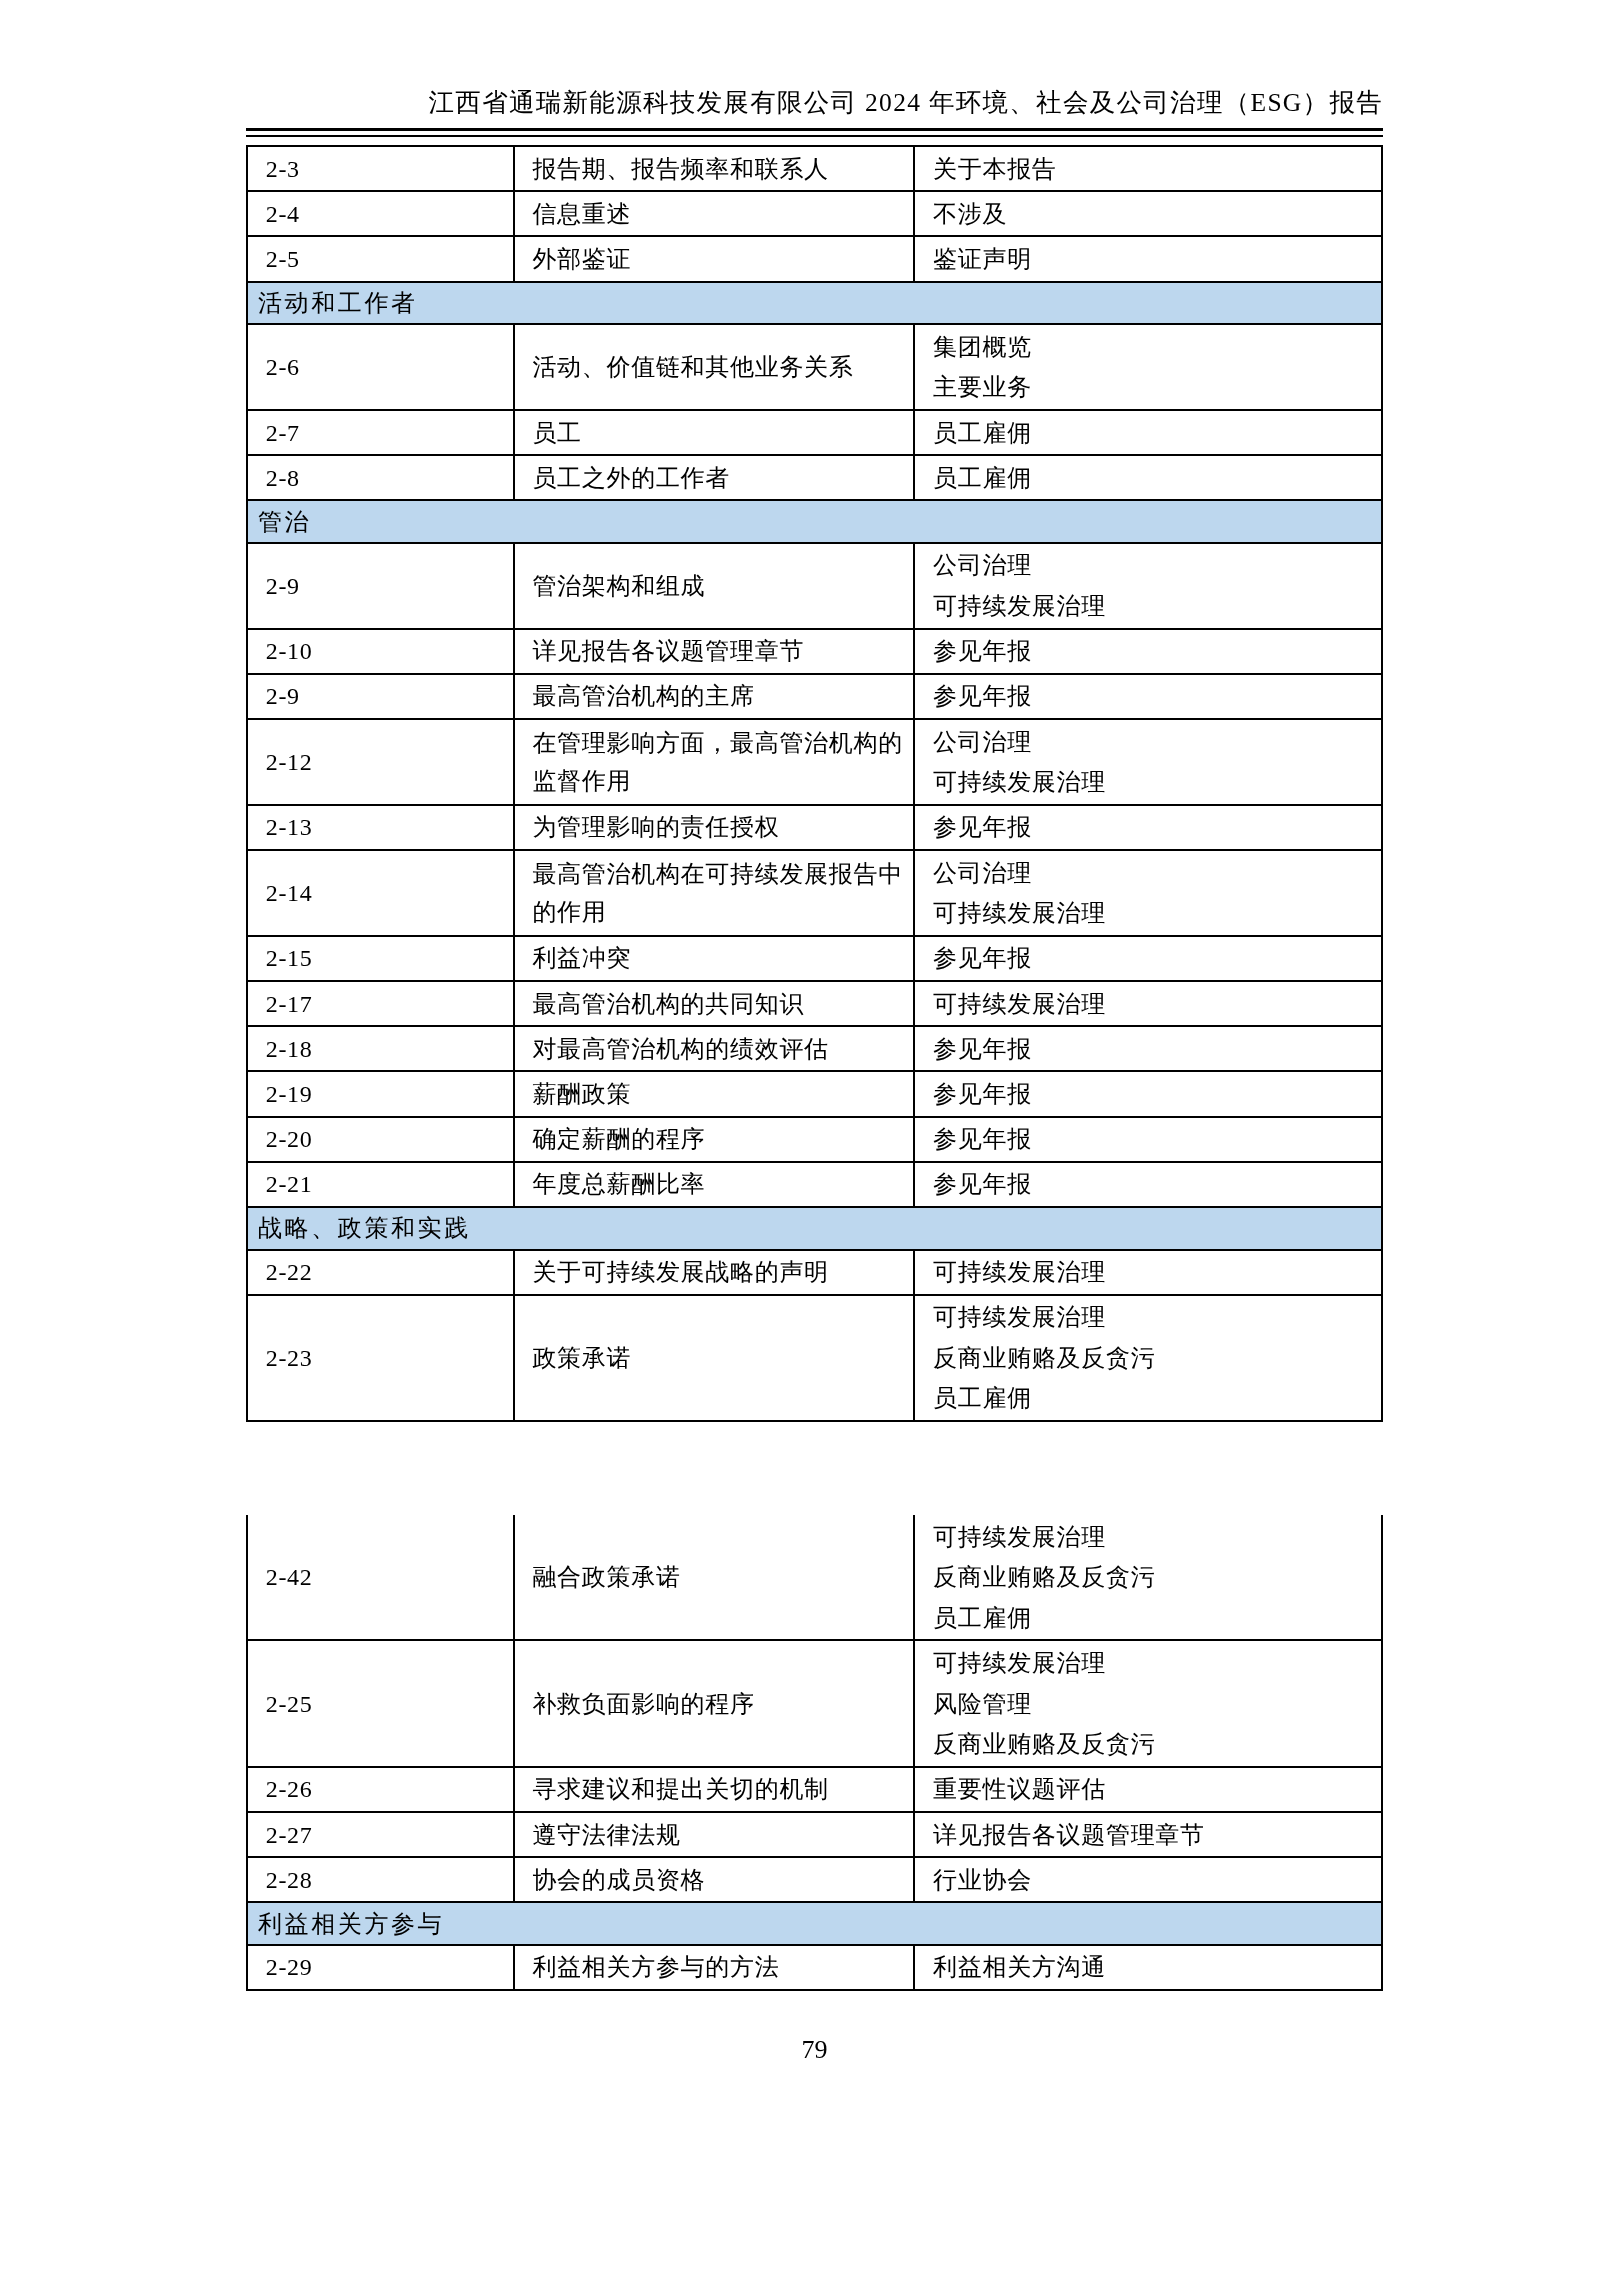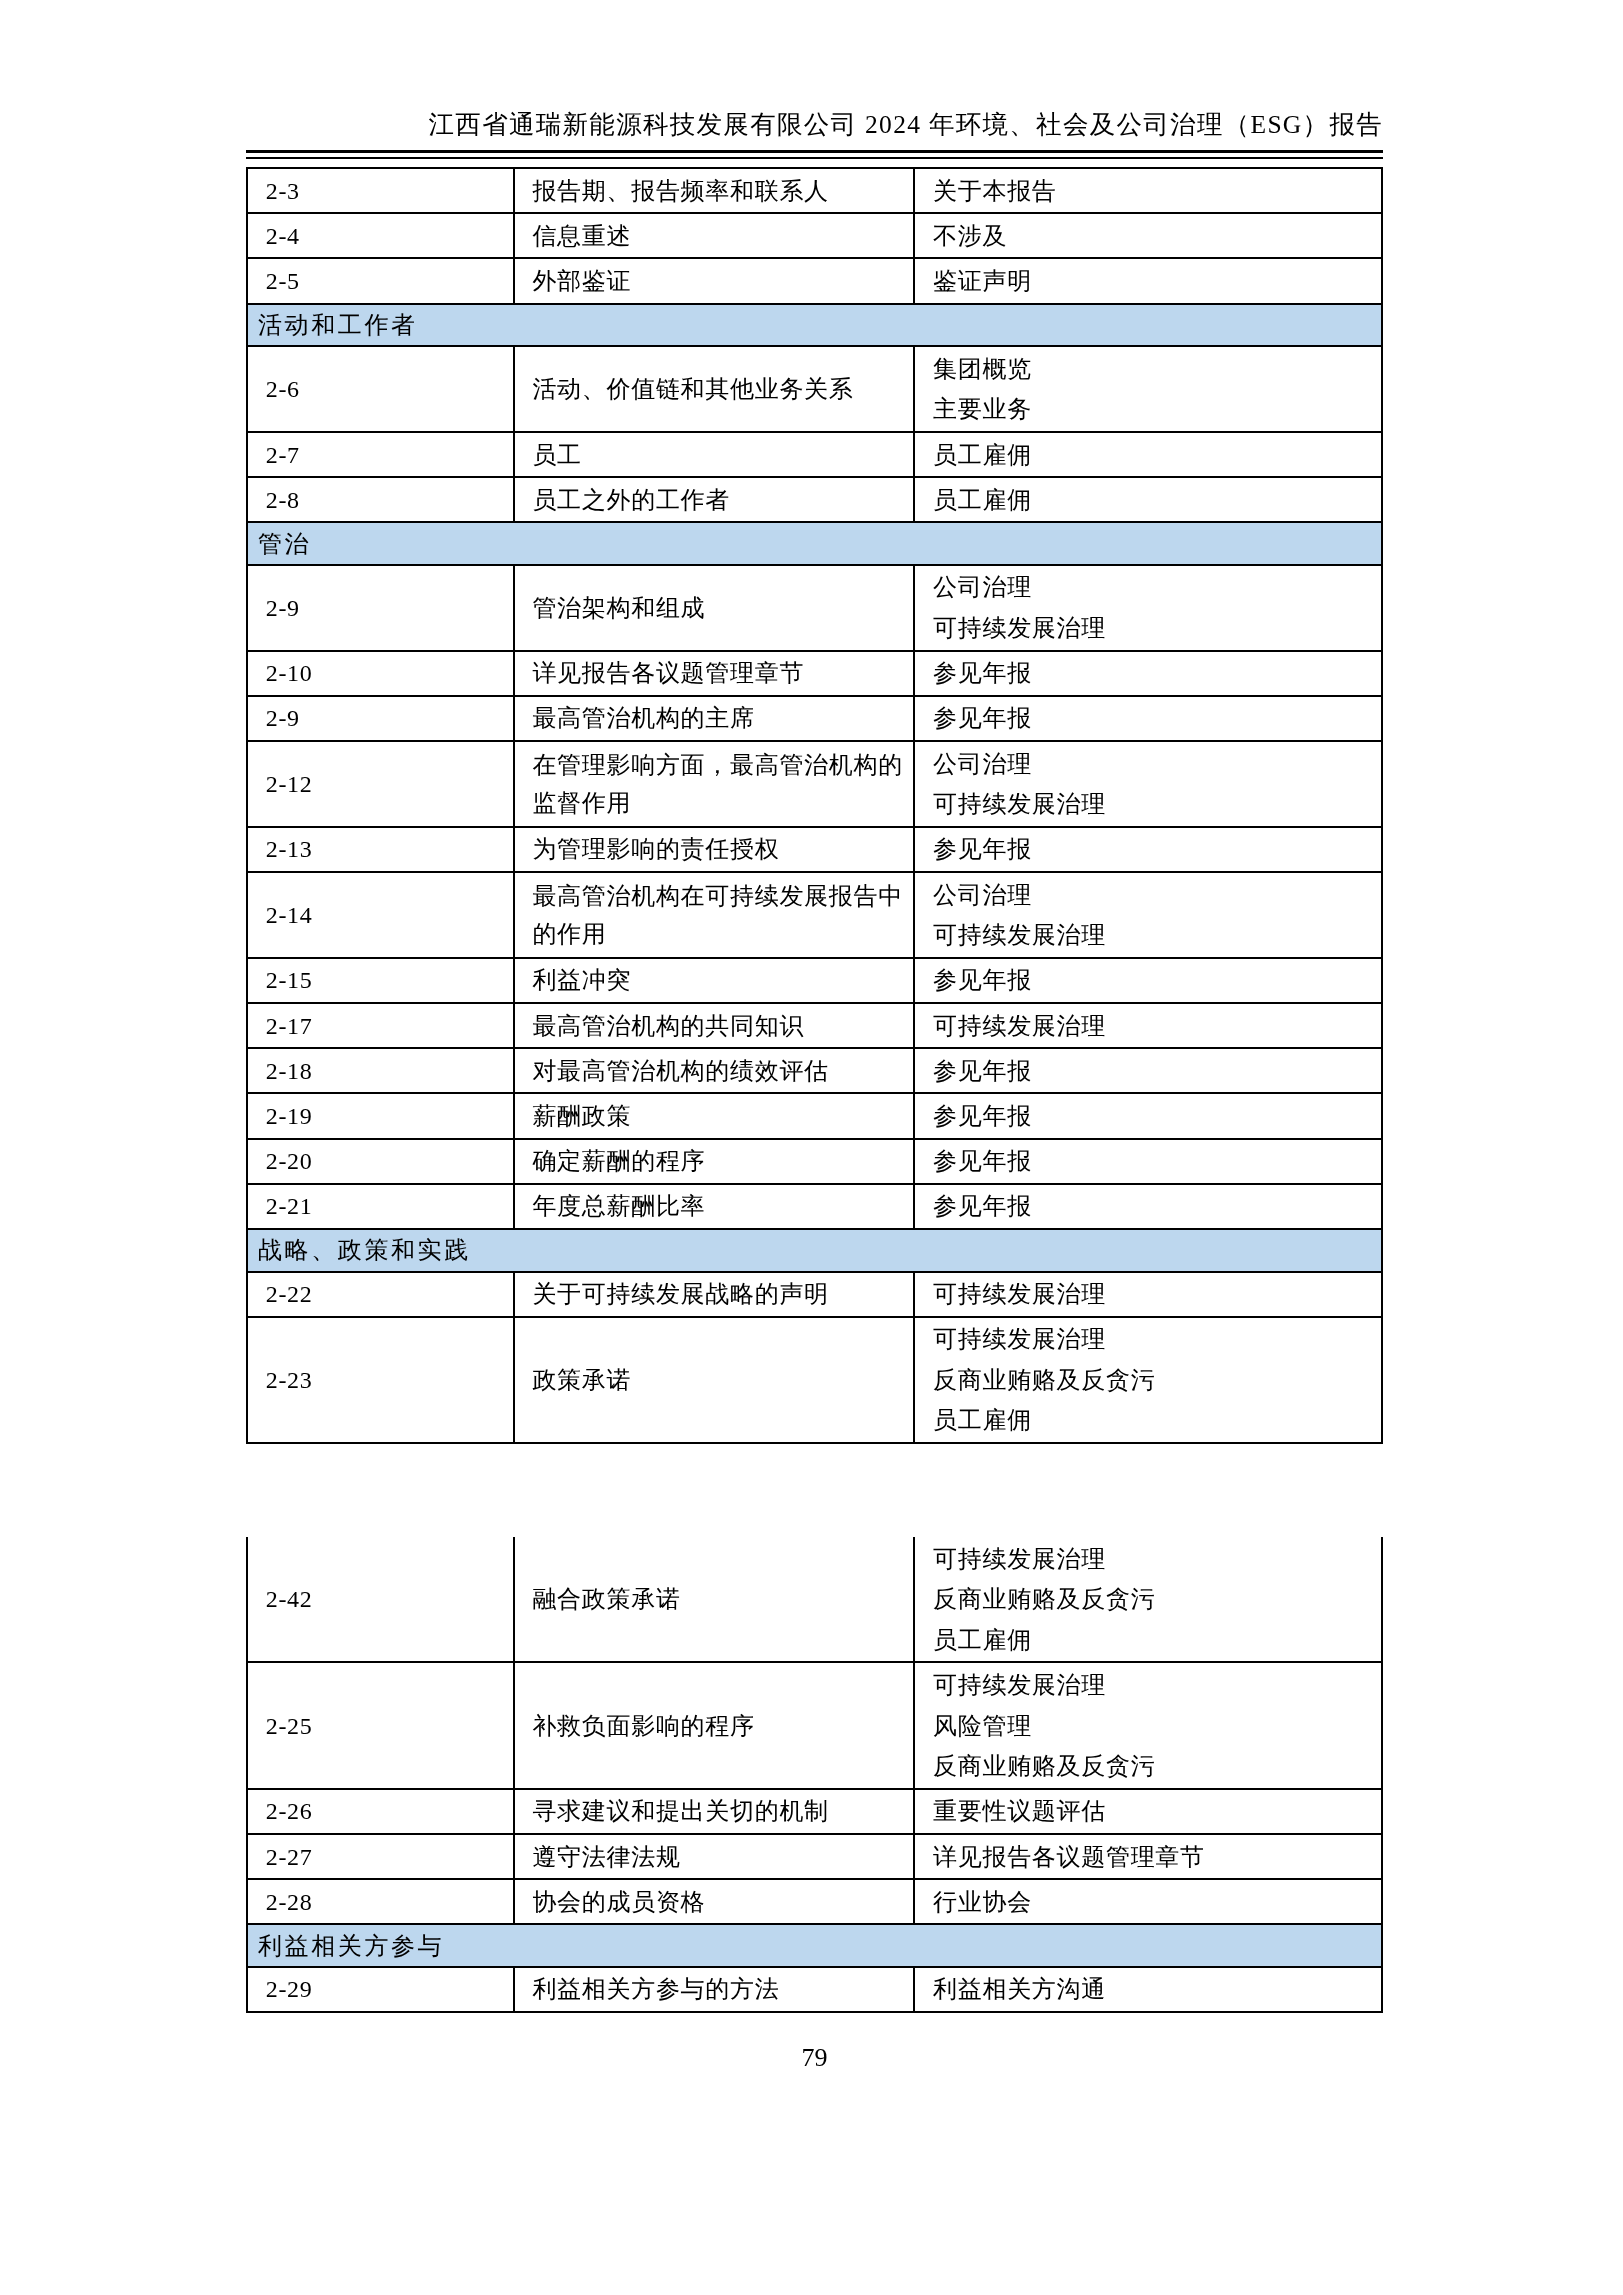--- a/index.html
+++ b/index.html
@@ -14,21 +14,21 @@
     font-family: "Liberation Serif", "DejaVu Serif", serif;
     color: #000000;
   }
   .content {
     position: absolute;
     left: 246px;
     top: 0;
     width: 1137px;
   }
   .report-header {
-    padding-top: 106px;
+    padding-top: 84px;
     text-align: right;
     font-size: 25.5px;
     line-height: 37px;
     letter-spacing: 1.3px;
     white-space: nowrap;
   }
   .header-rule {
     margin-top: 6.5px;
     height: 4.6px;
     border-top: 3.3px solid #000;
@@ -57,21 +57,21 @@
   .resp-line, .disc-line {
     padding: 1.3px 0;
   }
   .gri-table.continued tr:first-child td {
     border-top: none;
   }
   .table-gap {
     height: 85px;
   }
   .page-number {
-    margin-top: 28px;
+    margin-top: 42px;
     text-align: center;
     font-size: 26px;
     line-height: 34px;
   }
 </style>
 </head>
 <body>
 
 <div class="content">
 

